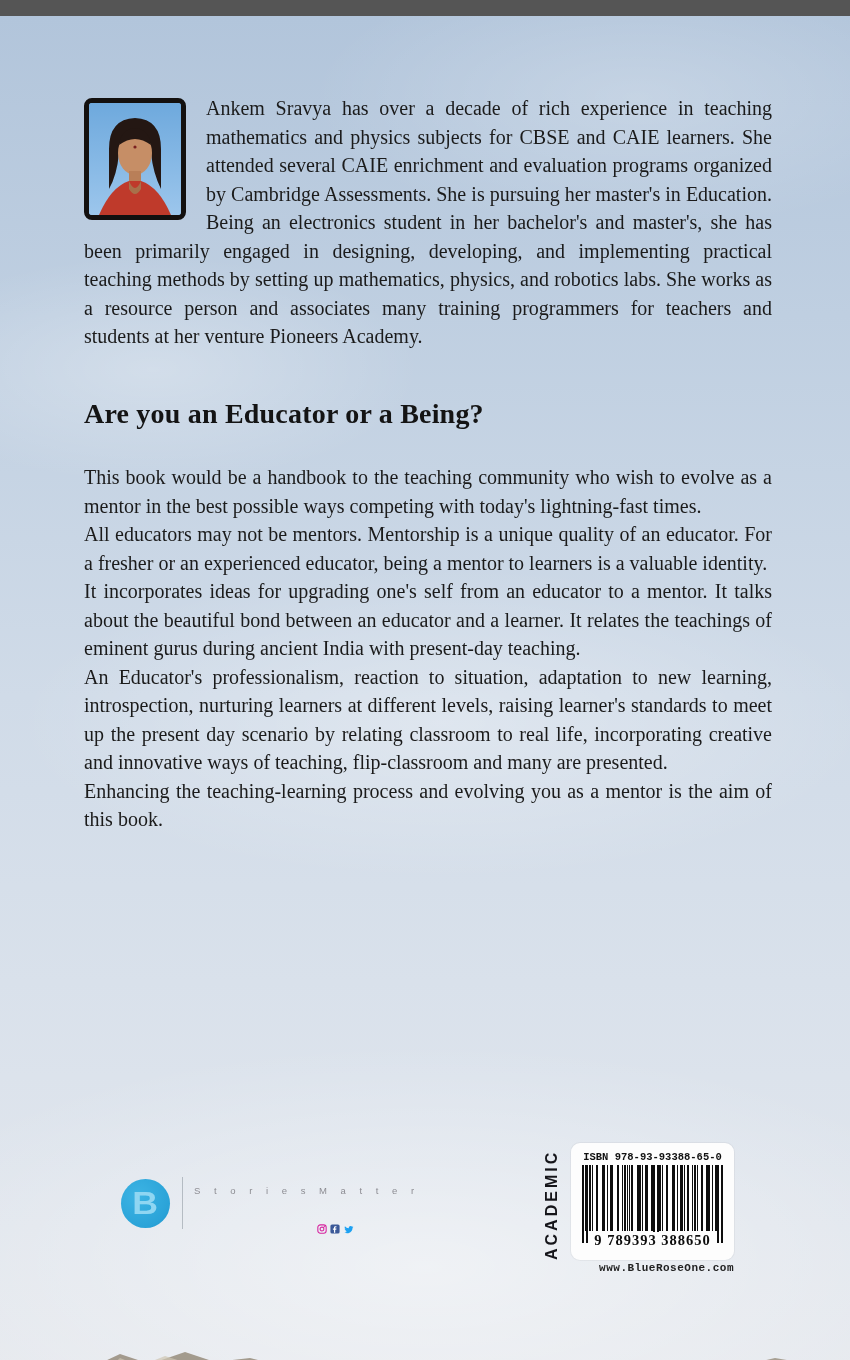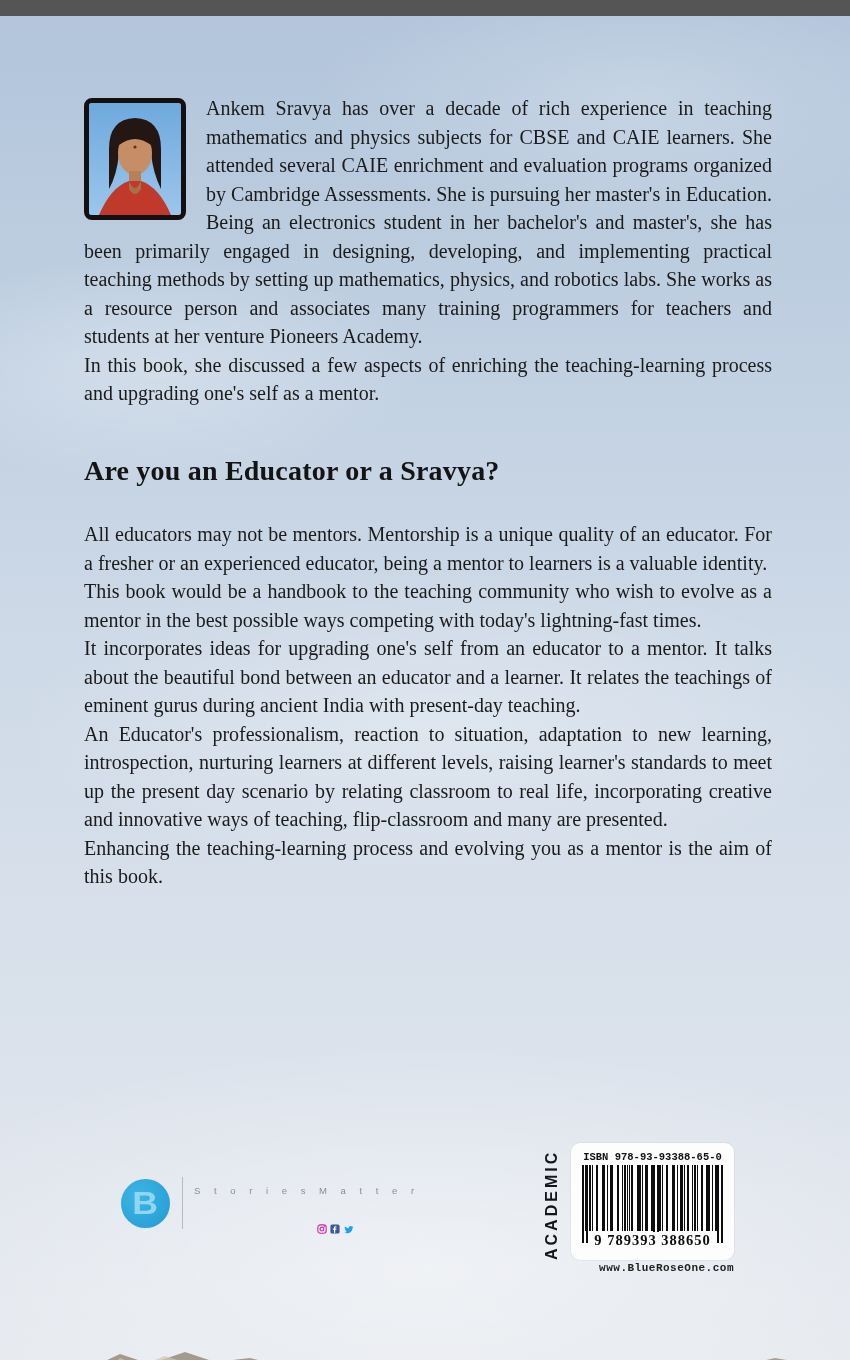--- a/index.html
+++ b/index.html
@@ -127,26 +127,25 @@
         <ellipse cx="46" cy="50" rx="17" ry="22" fill="#c68e66"></ellipse>
         <path d="M30 42 Q46 30 62 42 Q60 26 46 25 Q32 26 30 42Z" fill="#241713"></path>
         <circle cx="46" cy="44" r="1.6" fill="#7a2020"></circle>
         <rect x="40" y="68" width="12" height="12" fill="#b97f58"></rect>
         <path d="M10 112 Q22 84 40 78 L52 78 Q70 84 82 112 Z" fill="#bf3a2b"></path>
         <path d="M40 78 Q46 92 52 78 L52 86 Q46 96 40 86 Z" fill="#a8704a"></path>
       </svg>
     </div>
 
     <p class="body-par">Ankem Sravya has over a decade of rich experience in teaching mathematics and physics subjects for CBSE and CAIE learners. She attended several CAIE enrichment and evaluation programs organized by Cambridge Assessments. She is pursuing her master's in Education. Being an electronics student in her bachelor's and master's, she has been primarily engaged in designing, developing, and implementing practical teaching methods by setting up mathematics, physics, and robotics labs. She works as a resource person and associates many training programmers for teachers and students at her venture Pioneers Academy.</p>
-    <p class="body-par">In this book, she discussed a few aspects of enriching the teaching-learning process and upgrading one's self as a mentor.</p>
 
-    <h1 class="section-heading">Are you an Educator or a Sravya?</h1>
+    <h1 class="section-heading">Are you an Educator or a Being?</h1>
 
+    <p class="body-par gap-below">This book would be a handbook to the teaching community who wish to evolve as a mentor in the best possible ways competing with today's lightning-fast times.</p>
     <p class="body-par gap-below">All educators may not be mentors. Mentorship is a unique quality of an educator. For a fresher or an experienced educator, being a mentor to learners is a valuable identity.</p>
-    <p class="body-par gap-below">This book would be a handbook to the teaching community who wish to evolve as a mentor in the best possible ways competing with today's lightning-fast times.</p>
     <p class="body-par gap-below">It incorporates ideas for upgrading one's self from an educator to a mentor. It talks about the beautiful bond between an educator and a learner. It relates the teachings of eminent gurus during ancient India with present-day teaching.</p>
     <p class="body-par">An Educator's professionalism, reaction to situation, adaptation to new learning, introspection, nurturing learners at different levels, raising learner's standards to meet up the present day scenario by relating classroom to real life, incorporating creative and innovative ways of teaching, flip-classroom and many are presented.</p>
     <p class="body-par">Enhancing the teaching-learning process and evolving you as a mentor is the aim of this book.</p>
   </div>
 
   <div class="publisher">
     <div class="logo-circle">
       <span>B</span>
     </div>
     <div class="logo-divider"></div>

